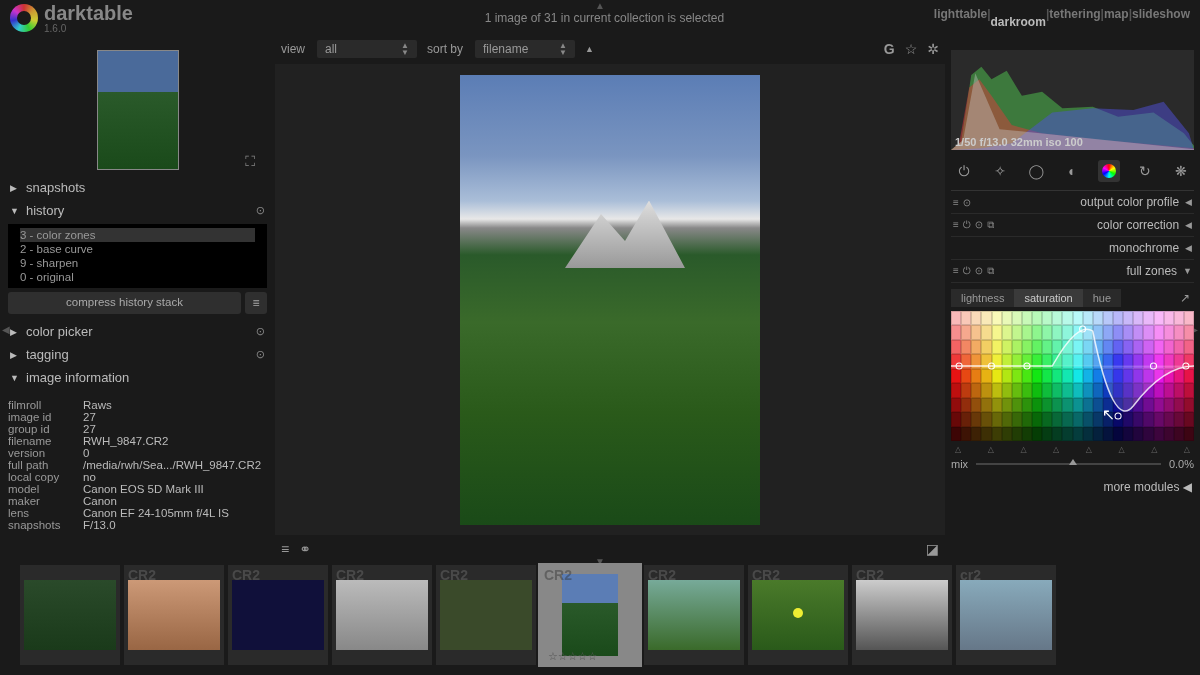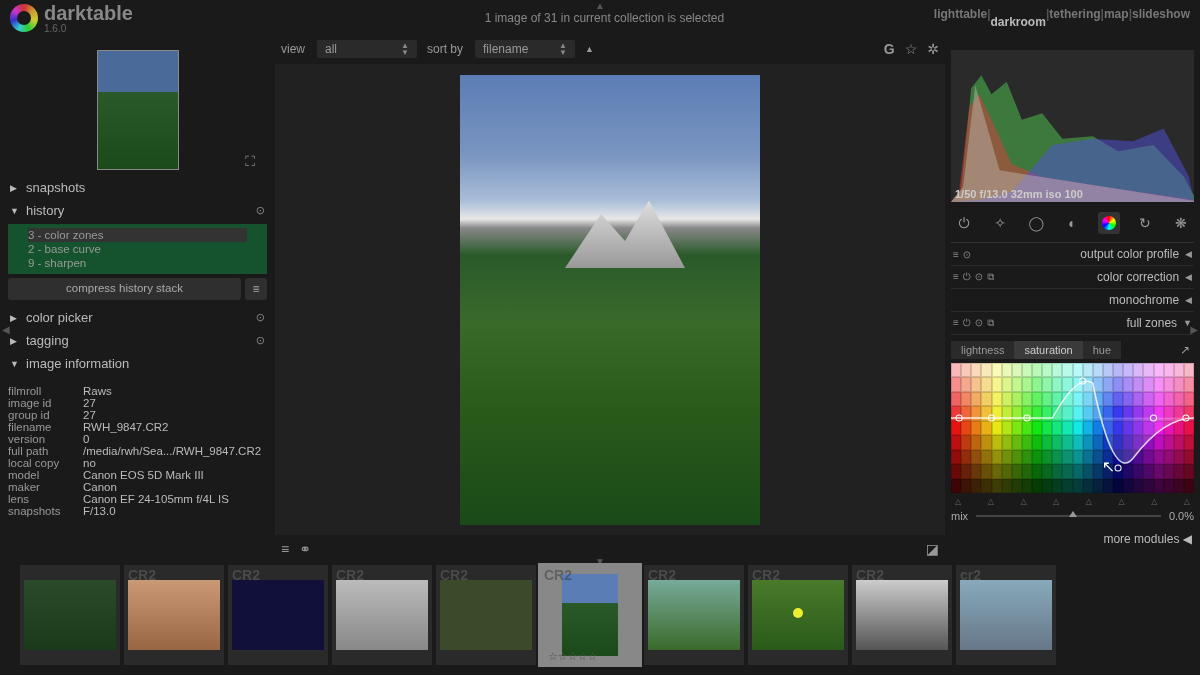--- a/index.html
+++ b/index.html
@@ -50,21 +50,21 @@
 .fit-icon { position:absolute; right:12px; bottom:0; color:#888; font-size:14px; cursor:pointer;}
 
 .section-header {
   display:flex; align-items:center; gap:6px;
   padding: 4px 2px; font-size:13px; color:#bbb;
   cursor:pointer;
 }
 .section-header .reset-icon { margin-left:auto; color:#888; font-size:11px; }
 .tri { font-size:9px; display:inline-block; width:10px;}
 
-.history-list { background:#14532d; padding:4px 20px; margin:2px 0 4px; }
+.history-list { background:#000000; padding:4px 12px; margin:2px 0 4px; }
 .history-list div { color:#999; padding:1px 0; font-size:11.5px;}
 .history-list div.sel { background:#333; }
 
 .compress-row { display:flex; gap:4px; margin-bottom:6px;}
 .compress-btn { flex:1; background:#2f2f2f; text-align:center; padding:4px; border-radius:3px; color:#aaa; cursor:pointer; font-size:11.5px;}
 .style-btn { width:22px; background:#2f2f2f; text-align:center; padding:4px; border-radius:3px; cursor:pointer;}
 
 .info-table { font-size:11.5px; margin-top:10px;}
 .info-table div { display:flex; }
 .info-table .k { width:75px; color:#999; }
@@ -92,21 +92,21 @@
     #2a5a2a 40%, #3a6a2a 55%, #2a5a1a 75%, #1a4a18 100%);
   position:relative;
 }
 .main-image::before{content:"";position:absolute;top:28%;left:35%;width:40%;height:15%;background:linear-gradient(#ddd,#999);clip-path:polygon(0 100%,30% 20%,50% 60%,70% 0,100% 100%);}
 
 .bottom-tools { display:flex; padding:4px 6px; gap:10px;}
 .bottom-tools .r { margin-left:auto; }
 .bt-icon { color:#999; cursor:pointer; font-size:14px;}
 
 .histogram {
-  height:152px; margin:14px 0 6px;
+  height:100px; margin:14px 0 6px;
   background:#2a2a2a; position:relative; overflow:hidden;
 }
 .histo-text { position:absolute; bottom:2px; left:4px; color:#ccc; font-size:11px; font-weight:bold; z-index:2;}
 
 .module-groups { display:flex; justify-content:space-between; padding:4px 2px 8px; border-bottom:1px solid #333;}
 .mg-icon { width:22px; height:22px; display:flex; align-items:center; justify-content:center; color:#999; cursor:pointer; font-size:14px; border-radius:3px;}
 .mg-icon.active { background:#333; }
 
 .module-row {
   display:flex; align-items:center; padding:4px 2px;
@@ -210,20 +210,21 @@
 
     <div class="section-header">
       <span class="tri">▼</span>
         <span>history</span>
       <span class="reset-icon">⊙</span>
     </div>
     <div class="history-list">
       <div class="sel">3 - color zones</div>
       <div>2 - base curve</div>
       <div>9 - sharpen</div>
+      <div>0 - original</div>
     </div>
     <div class="compress-row">
       <div class="compress-btn">compress history stack</div>
       <div class="style-btn">≡</div>
     </div>
 
     <div class="section-header">
       <span class="tri">▶</span>
         <span>color picker</span>
       <span class="reset-icon">⊙</span>

